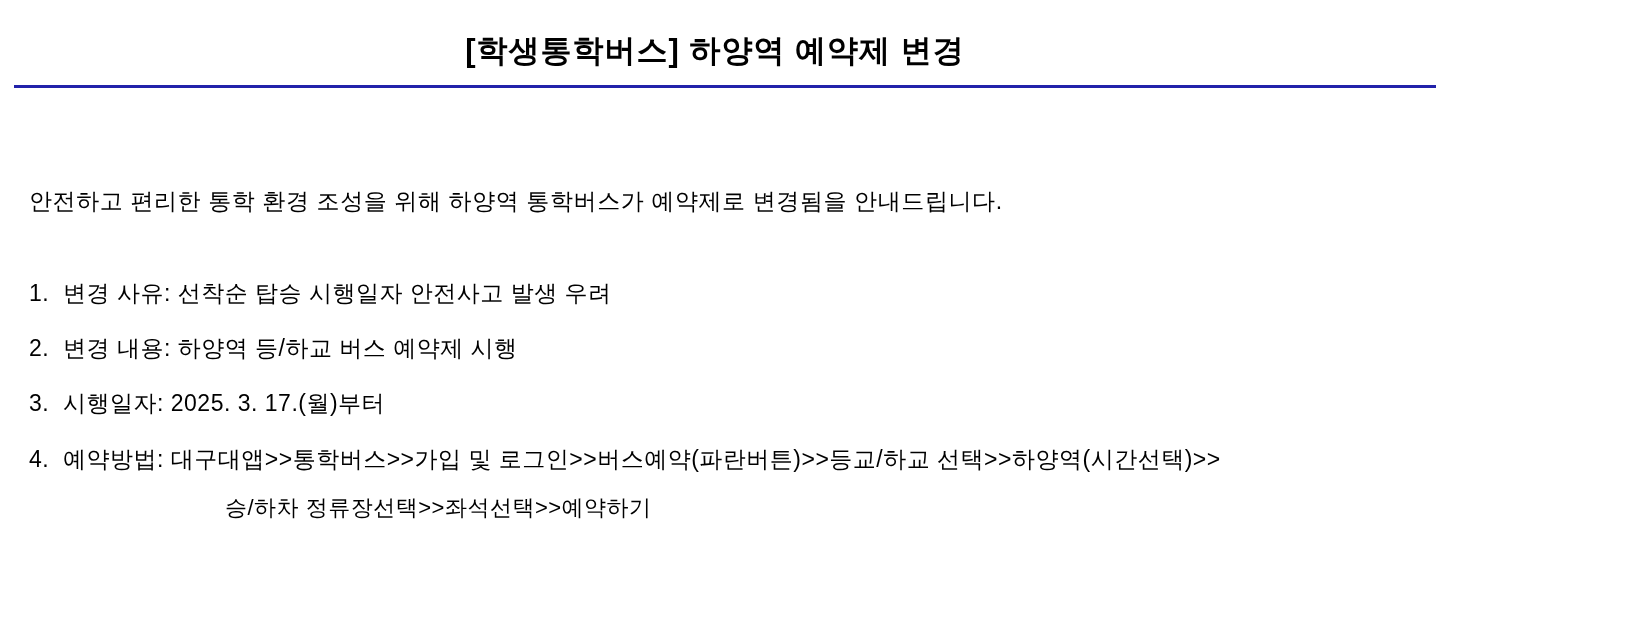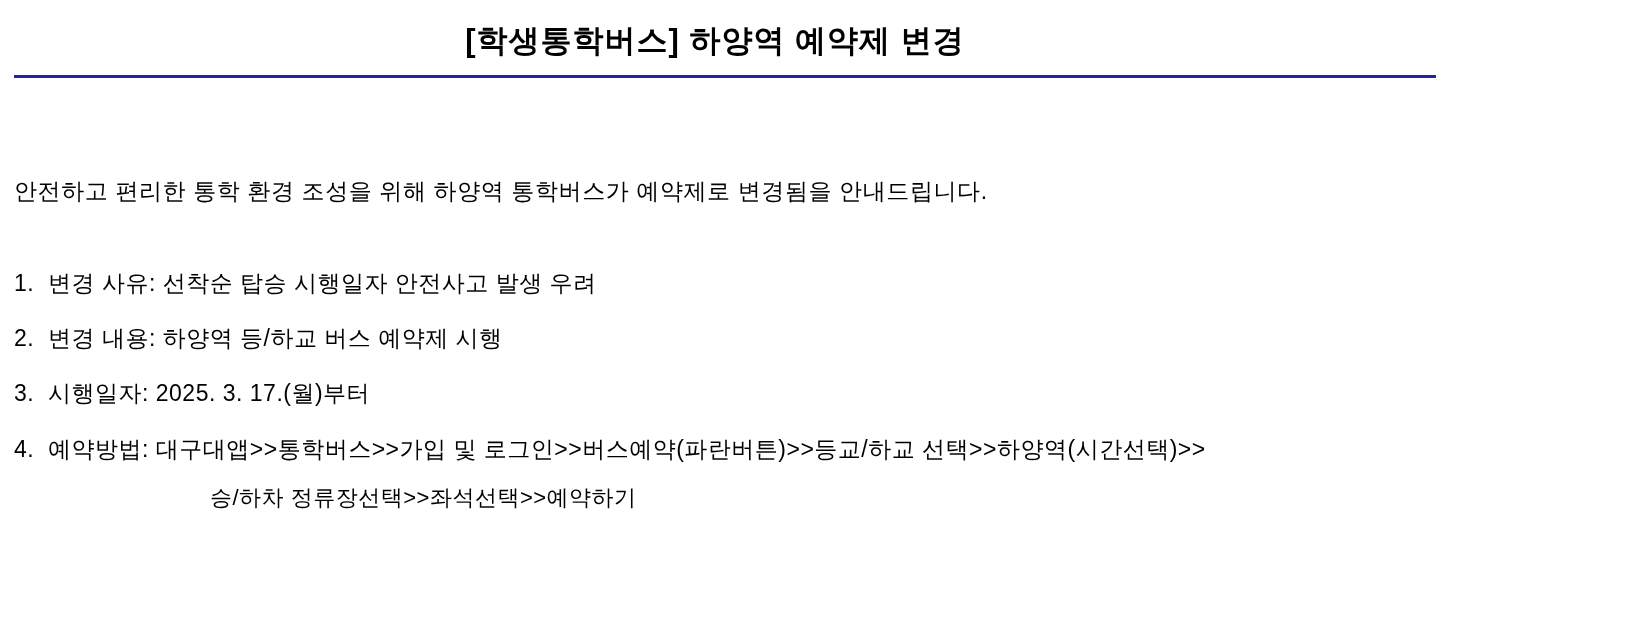--- a/index.html
+++ b/index.html
@@ -19,33 +19,33 @@
     width: 1636px;
     height: 619px;
     box-sizing: border-box;
   }
   .doc-title {
     text-align: center;
     font-size: 31px;
     font-weight: bold;
     letter-spacing: 1px;
     color: #000000;
-    padding-top: 21px;
+    padding-top: 31px;
     line-height: 1.3;
     width: 1430px;
   }
   .title-rule {
     width: 1422px;
     margin-left: 14px;
     margin-top: 14px;
     border-top: 3px solid #2222aa;
     height: 0;
   }
   .body-area {
-    padding-left: 14px;
+    padding-left: 29px;
     padding-right: 40px;
     margin-top: 96px;
   }
   .intro-line {
     font-size: 23px;
     letter-spacing: 0.6px;
     line-height: 1.5;
     color: #000000;
   }
   .item-list {

